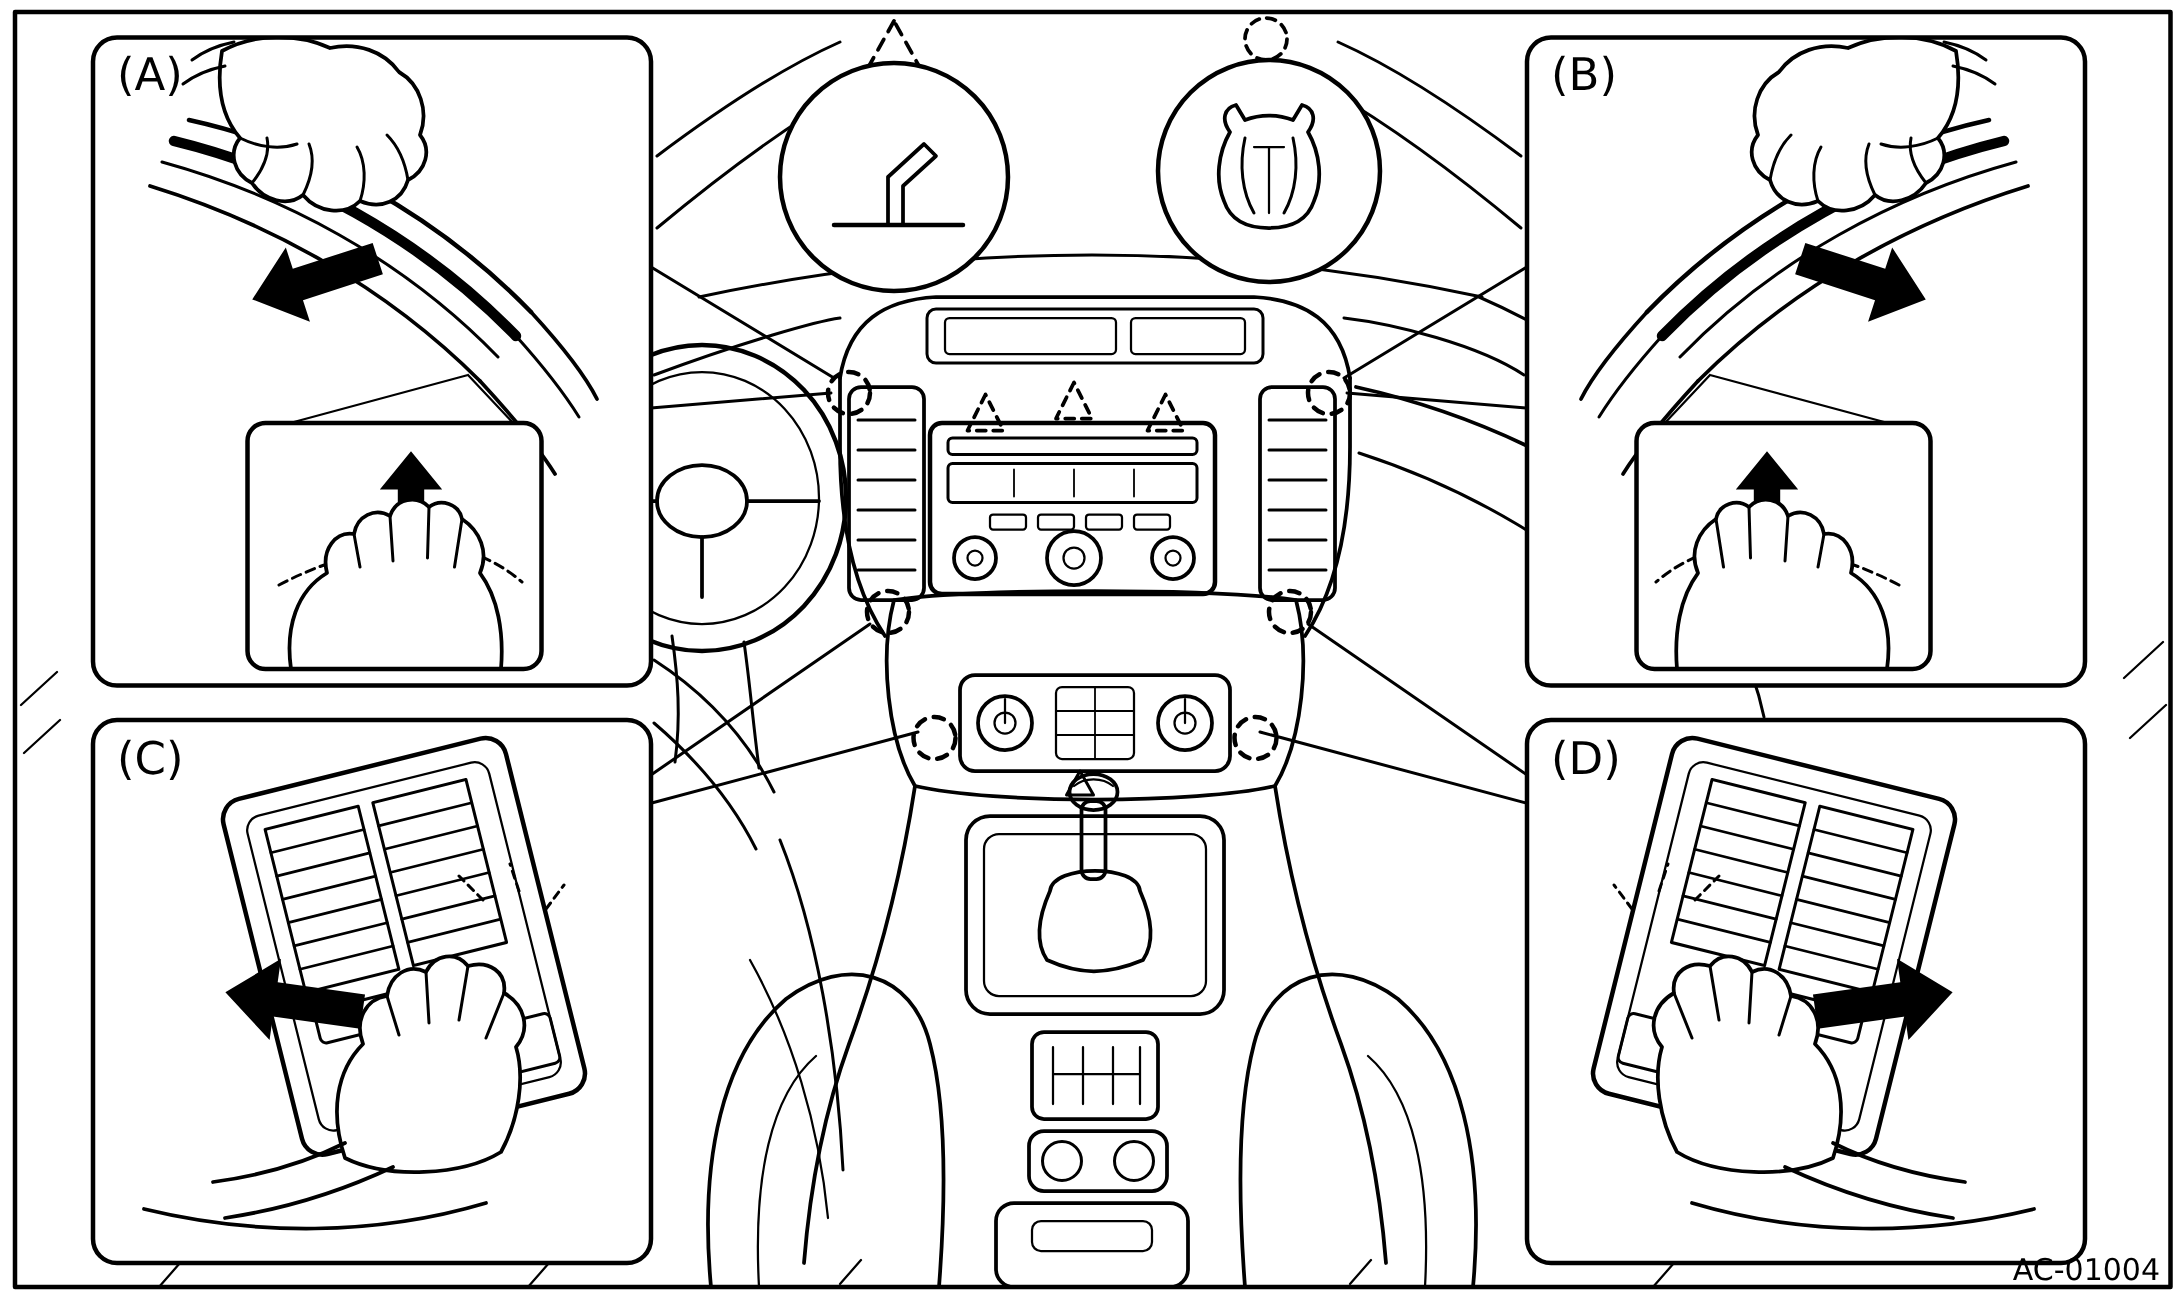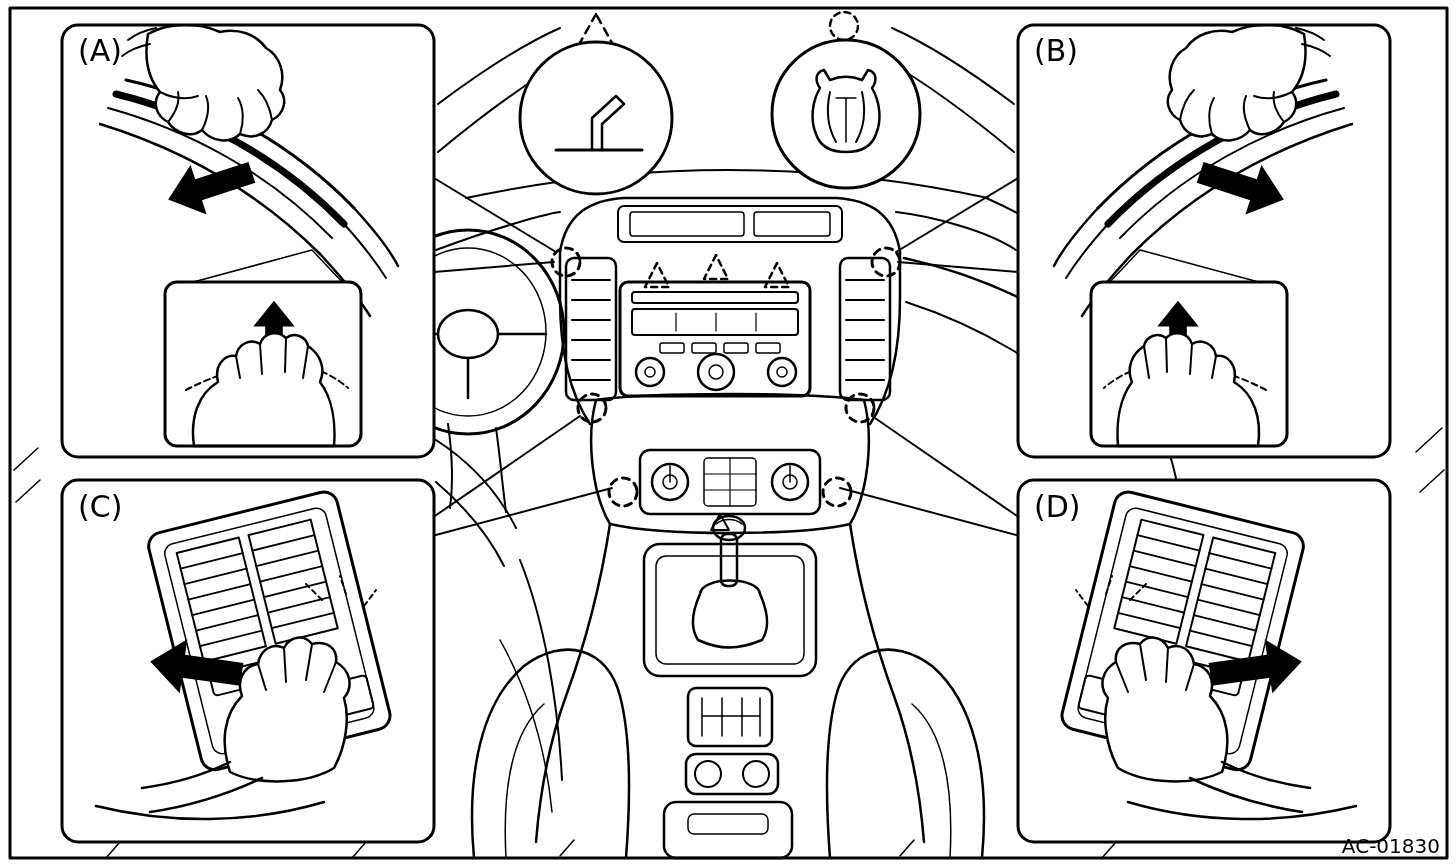--- a/index.html
+++ b/index.html
@@ -257,15 +257,15 @@
   <use href="#gInsetA" transform="translate(1452,0) scale(-1,1)"></use>
   <use href="#gInsetC"></use>
   <use href="#gInsetC" transform="translate(1452,0) scale(-1,1)"></use>
 
 </svg>
 
 <div class="inset-label" style="left:78px;top:36px;">(A)</div>
 <div class="inset-label" style="left:1034px;top:36px;">(B)</div>
 <div class="inset-label" style="left:78px;top:492px;">(C)</div>
 <div class="inset-label" style="left:1034px;top:492px;">(D)</div>
-<div class="figure-code">AC-01830</div>
+<div class="figure-code">AC-01004</div>
 
 </div>
 
 </body></html>

